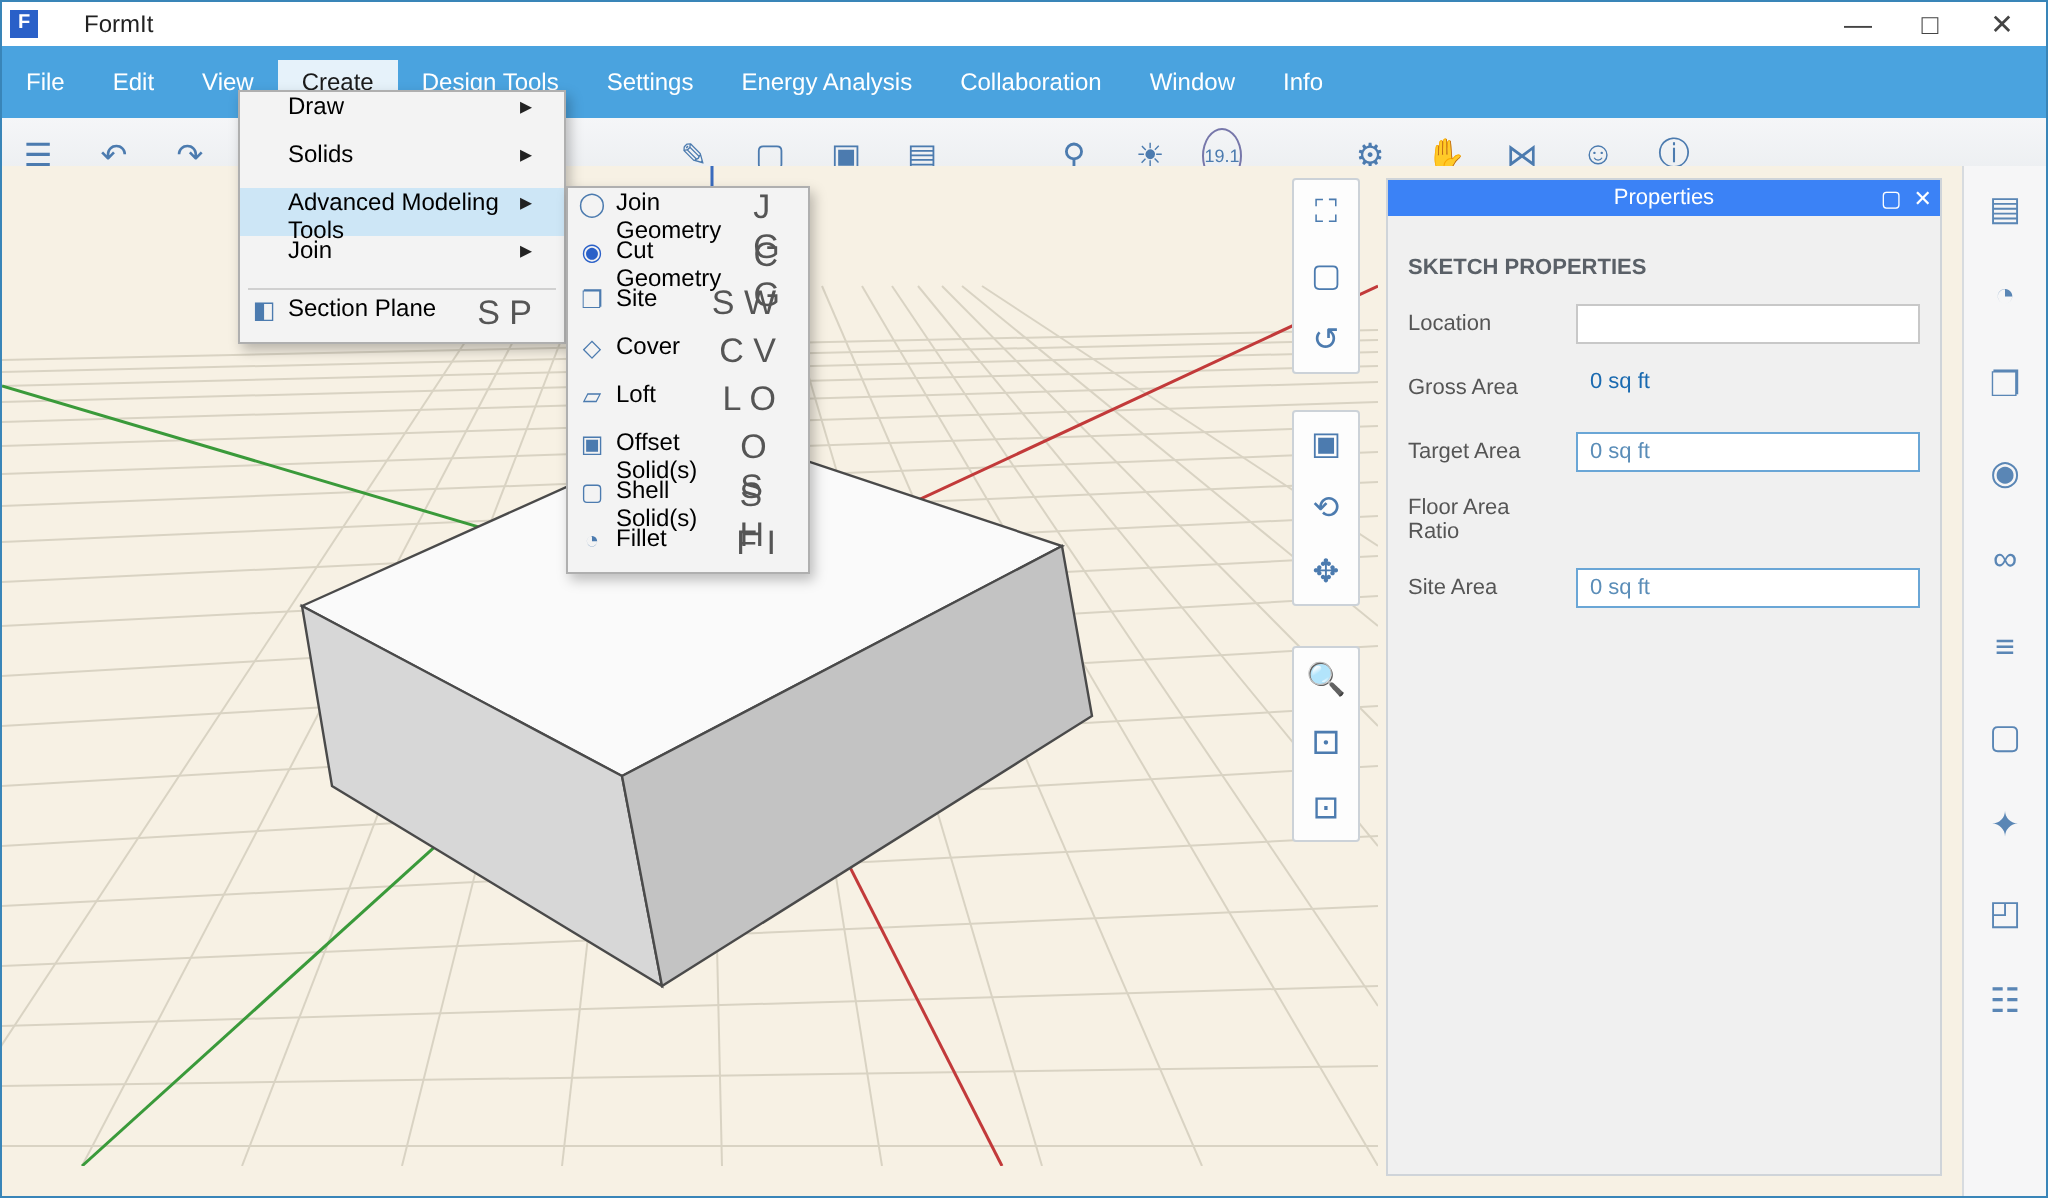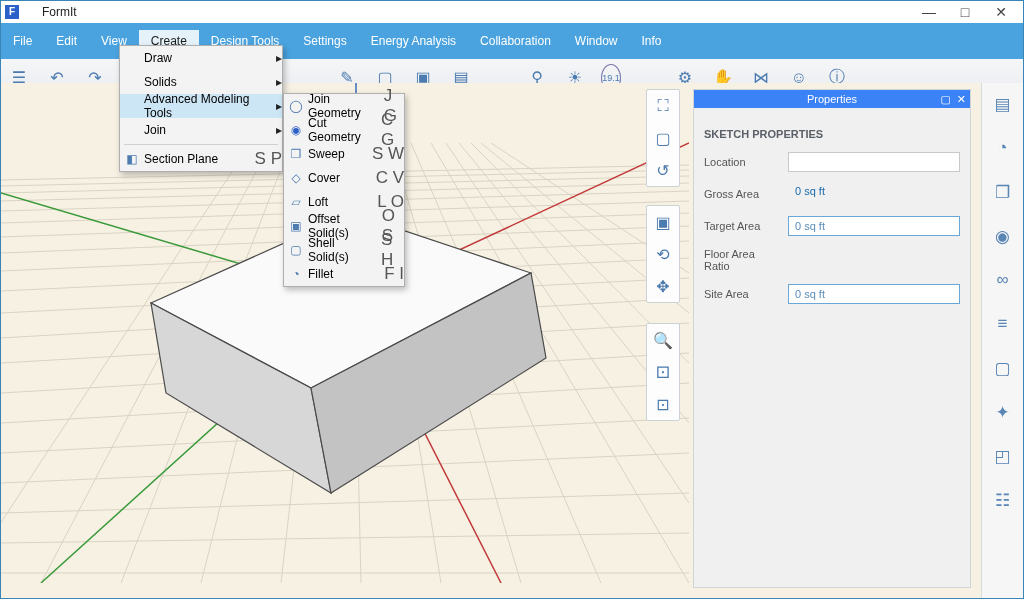--- a/index.html
+++ b/index.html
@@ -86,24 +86,24 @@
     left: 118px; top: 44px;
     width: 164px;
     background: #f3f3f3;
     border: 1px solid #afafaf;
     box-shadow: 2px 3px 6px rgba(0,0,0,0.25);
     z-index: 100;
   }
   .dd-item {
     height: 24px;
     display: flex;
-    align-items: center;
     font-size: 12px;
     cursor: pointer;
     padding-left: 24px;
+    padding-right: 16px;
     justify-content: space-between;
     position: relative;
   }
   .dd-item .dd-icon {
     position: absolute;
     left: 4px;
     width: 16px; height: 16px;
     color: #4c7baf;
     display: flex; align-items: center; justify-content: center;
   }
@@ -460,21 +460,21 @@
     <span>Join Geometry</span>
       <span class="dd-shortcut">J G</span>
   </div>
   <div class="dd-item">
     <span class="dd-icon" style="color:#2a60c8">◉</span>
     <span>Cut Geometry</span>
       <span class="dd-shortcut">C G</span>
   </div>
   <div class="dd-item">
     <span class="dd-icon">❐</span>
-    <span>Sweep</span>
+    <span>Site</span>
       <span class="dd-shortcut">S W</span>
   </div>
   <div class="dd-item">
     <span class="dd-icon">◇</span>
     <span>Cover</span>
       <span class="dd-shortcut">C V</span>
   </div>
   <div class="dd-item">
     <span class="dd-icon">▱</span>
     <span>Loft</span>

